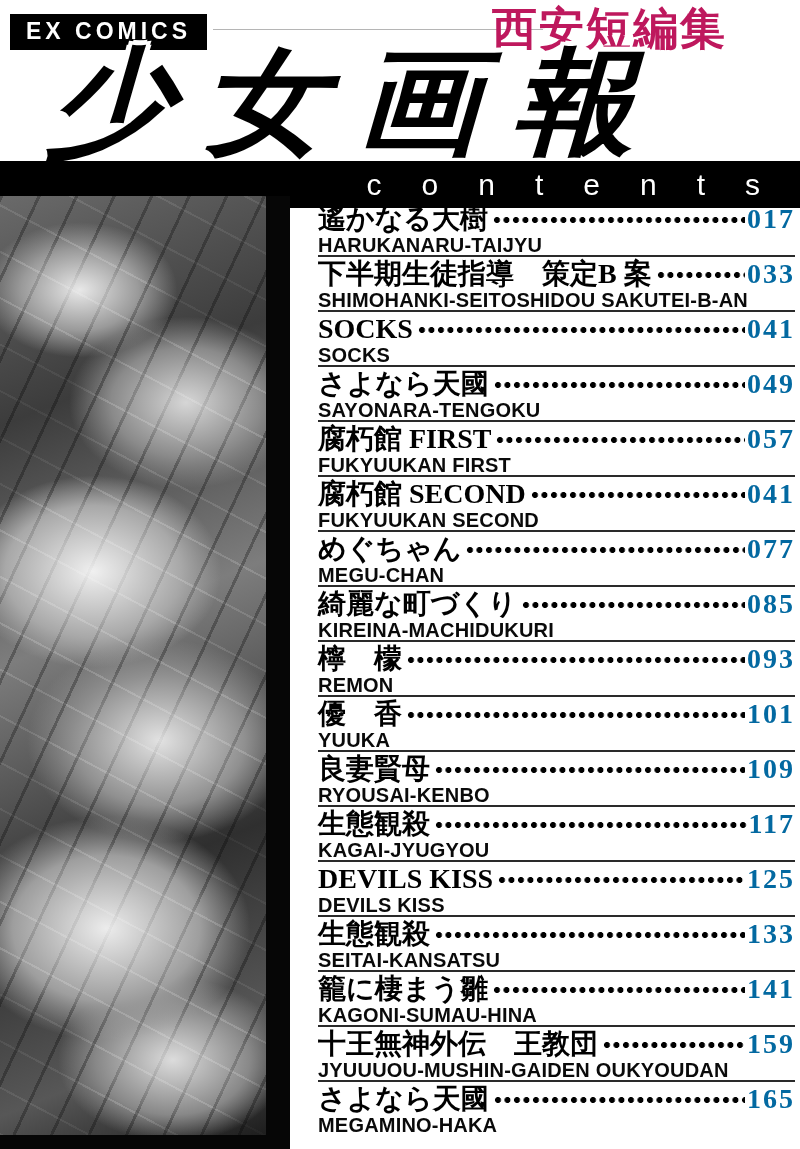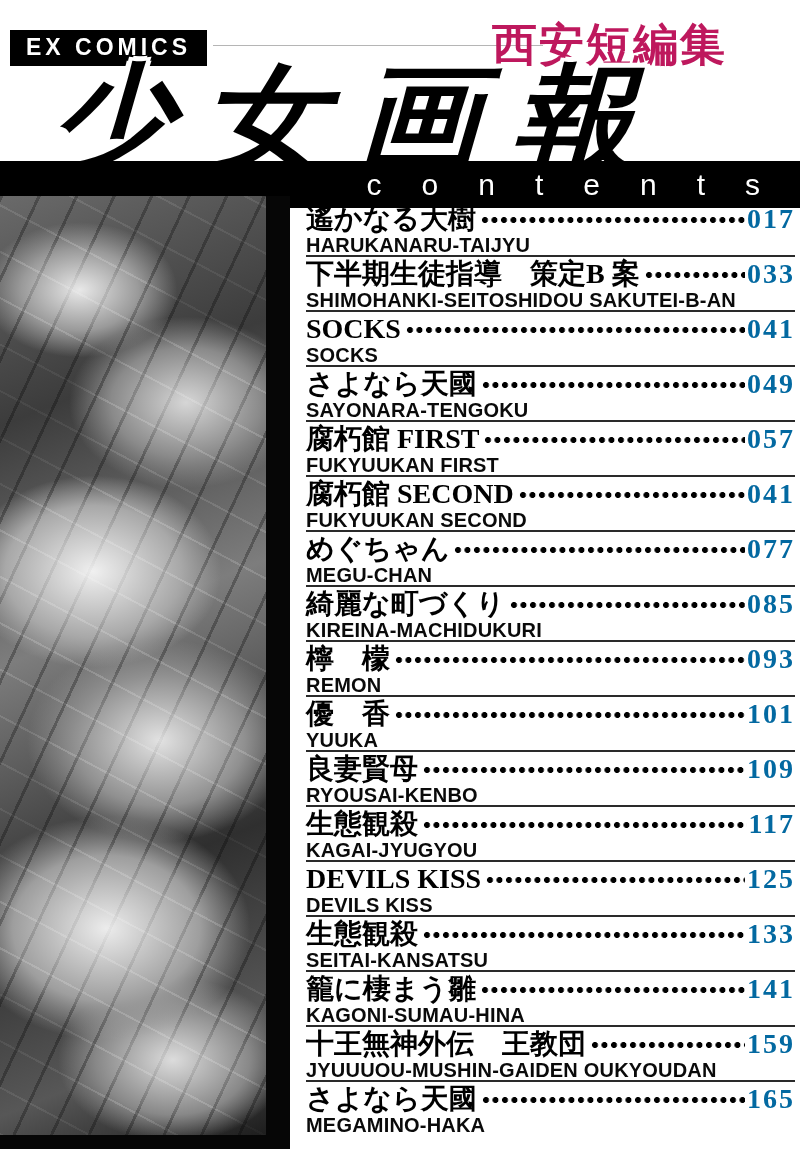--- a/index.html
+++ b/index.html
@@ -6,21 +6,21 @@
   body {
     width: 800px; height: 1149px;
     background: #ffffff;
     font-family: "Liberation Sans", sans-serif;
     overflow: hidden;
     position: relative;
   }
   .page { position: relative; width: 800px; height: 1149px; background: #fff; }
 
   
-  .header { position: absolute; left: 0; top: 16px; width: 735px; height: 161px; overflow: hidden; }
+  .header { position: absolute; left: 0; top: 0; width: 735px; height: 161px; overflow: hidden; }
   .badge {
     position: absolute; left: 10px; top: 14px;
     background: #000; color: #fff;
     font-weight: bold; font-size: 23px; letter-spacing: 4px;
     padding: 3px 14px 4px 14px;
     border: 2px solid #000;
     line-height: 1.1;
   }
   .header-rule {
     position: absolute; left: 213px; top: 29px; width: 330px; height: 1px;
@@ -76,21 +76,21 @@
     position: absolute; inset: 0;
     background:
       repeating-linear-gradient(115deg, rgba(0,0,0,0.28) 0 3px, rgba(0,0,0,0) 3px 34px),
       repeating-linear-gradient(28deg, rgba(255,255,255,0.16) 0 2px, rgba(0,0,0,0) 2px 41px);
     mix-blend-mode: overlay;
   }
 
   
   .toc {
     flex: 1; box-sizing: border-box;
-    padding: 6px 5px 0 16px;
+    padding: 6px 5px 0 28px;
   }
   .entry { border-bottom: 2px solid #2a2a2a; }
   .entry:last-child { border-bottom: none; }
   .t-row { display: flex; align-items: center; height: 33px; }
   .t-title {
     font-family: "Liberation Serif", "DejaVu Serif", serif;
     font-weight: bold; font-size: 28px; line-height: 1;
     white-space: nowrap; color: #000;
   }
   .t-leader {

